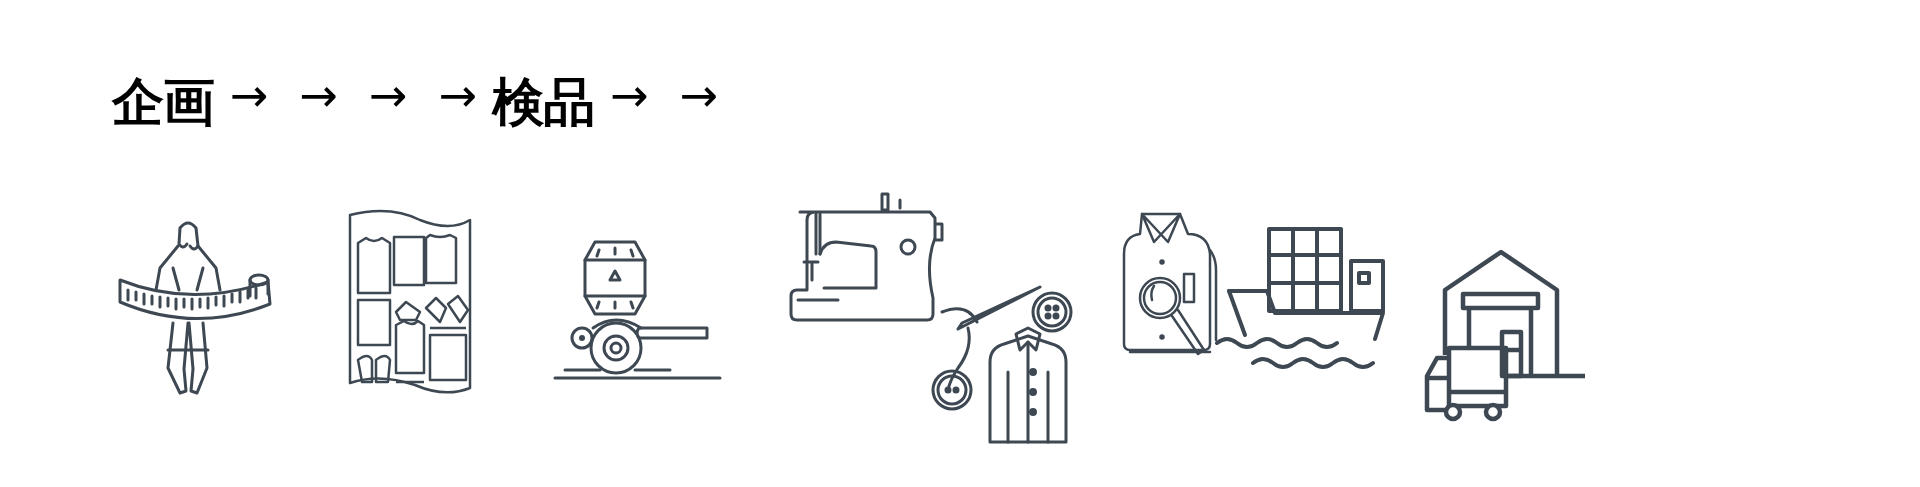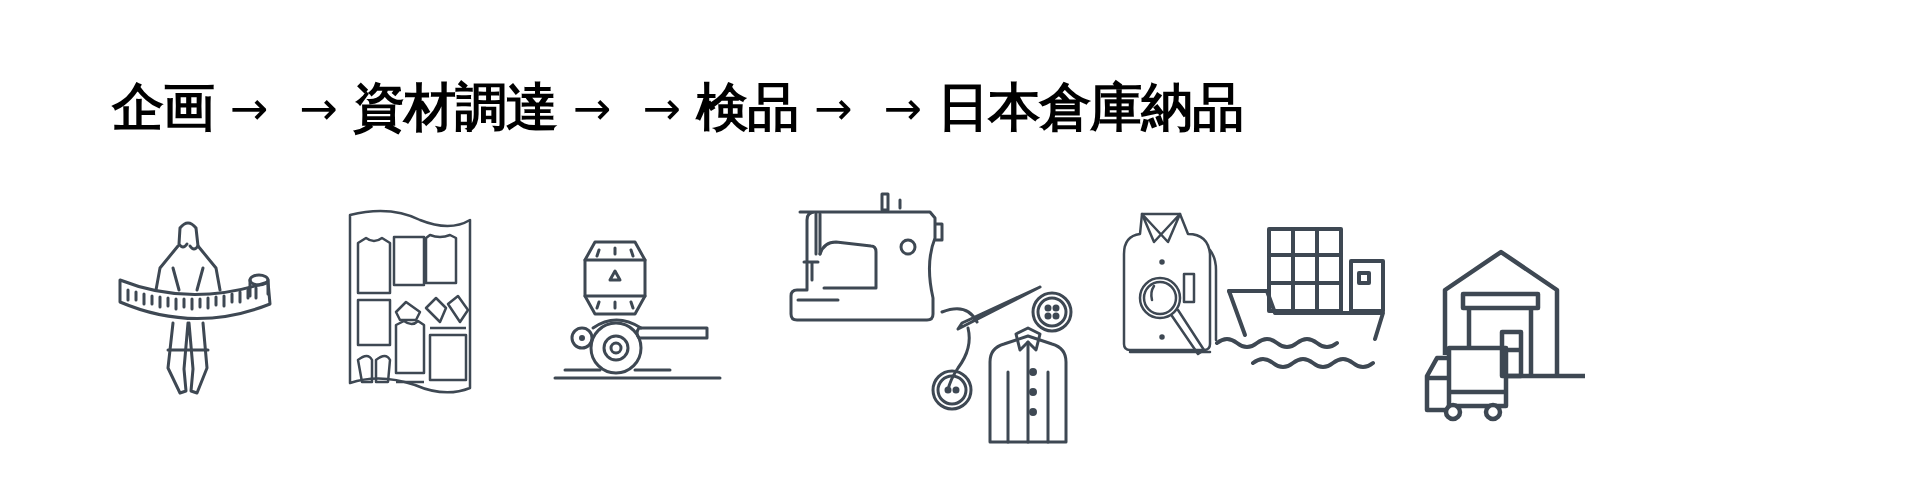--- a/index.html
+++ b/index.html
@@ -1,41 +1,39 @@
 <!DOCTYPE html>
 <html><head>
 <meta charset="utf-8">
 <style>
   html, body { margin: 0; padding: 0; background: #ffffff; }
   body { width: 1920px; height: 487px; position: relative; overflow: hidden; font-family: "DejaVu Sans", sans-serif; }
   .title {
     position: absolute; left: 112px; top: 68px; height: 80px;
-    display: flex; align-items: center; white-space: nowrap;
+    display: flex; align-items: flex-start; white-space: nowrap;
     font-family: "DejaVu Sans", sans-serif; font-weight: bold; font-size: 52px; color: #000;
     letter-spacing: -1px;
   }
   .title .arrow { font-weight: normal; margin: 0 16px; font-size: 46px; }
   .icon { position: absolute; }
   .icon svg { width: 100%; height: 100%; overflow: visible; }
   svg * { vector-effect: non-scaling-stroke; }
 </style>
 </head>
 <body>
 
 <div class="title">
   <span>企画</span>
   <span class="arrow">→</span>
   <span class="arrow">→</span>
-  <span>資材調達</span>
   <span class="arrow">→</span>
   <span class="arrow">→</span>
   <span>検品</span>
   <span class="arrow">→</span>
   <span class="arrow">→</span>
-  <span>日本倉庫納品</span>
 </div>
 
 <div class="icon" style="left:118px;top:218px;width:160px;height:185px;">
   <svg viewBox="0 0 160 185" fill="none" stroke="#3e4853" stroke-width="3" stroke-linecap="round" stroke-linejoin="round">
     <path d="M62 10 q8 -10 16 0 l2 18 q-4 6 -8 0 M62 10 l-1 16 q4 6 8 0"></path>
     <path d="M60 28 l-18 22 l-4 22 M80 28 l18 22 l4 22"></path>
     <path d="M55 50 l6 22 M85 50 l-6 22"></path>
     <path d="M55 105 l-5 45 l12 25 l6 -2 l-2 -22 l4 -46 M85 105 l4 45 l-10 25 l-6 -2 l2 -22 l-4 -46"></path>
     <path d="M50 132 h40"></path>
     <path d="M2 62 q70 28 148 2 l2 22 q-75 30 -150 -2 z"></path>

